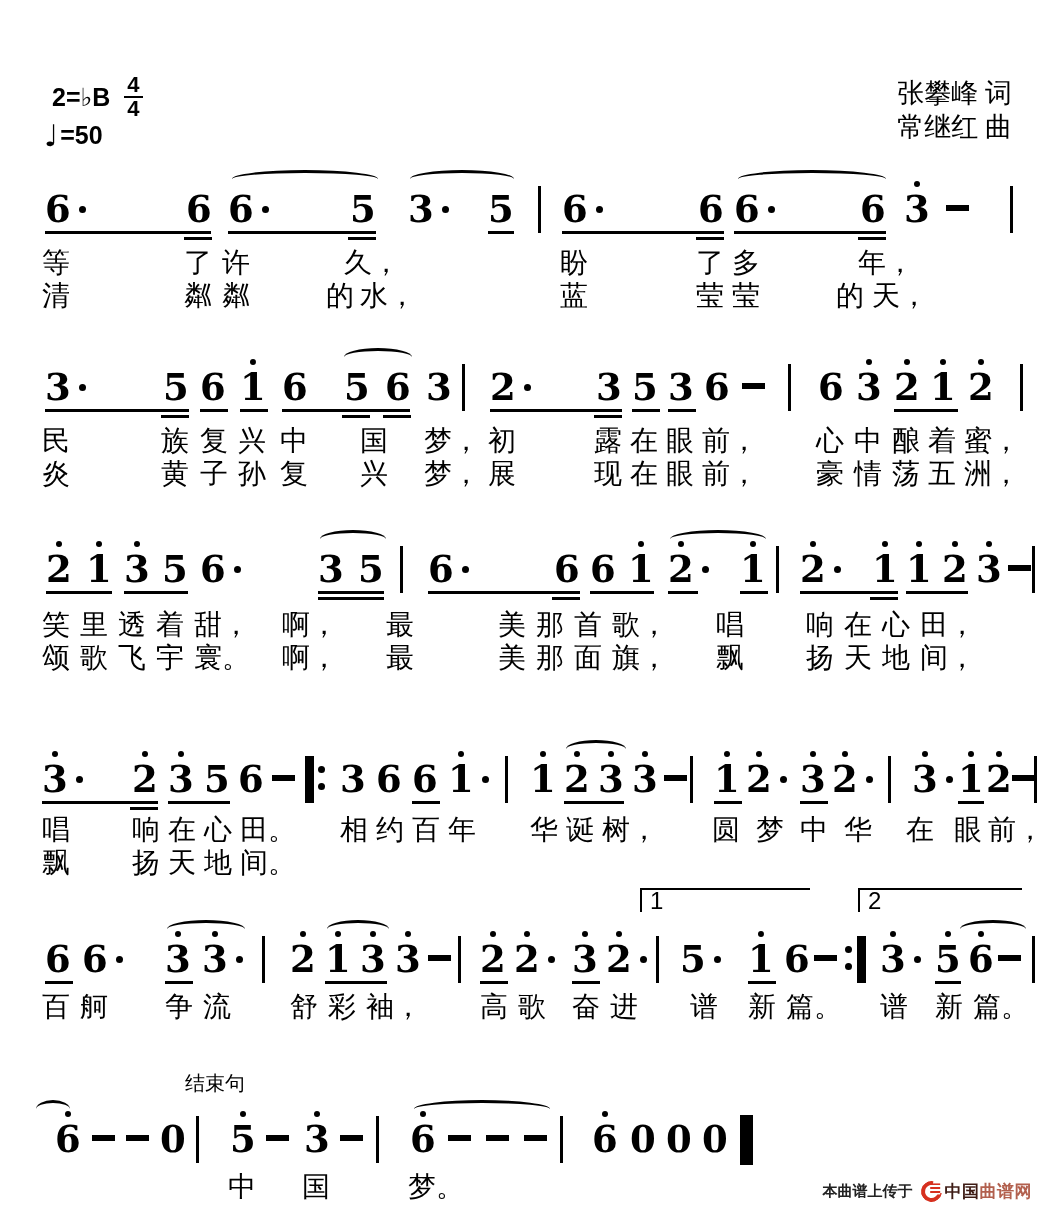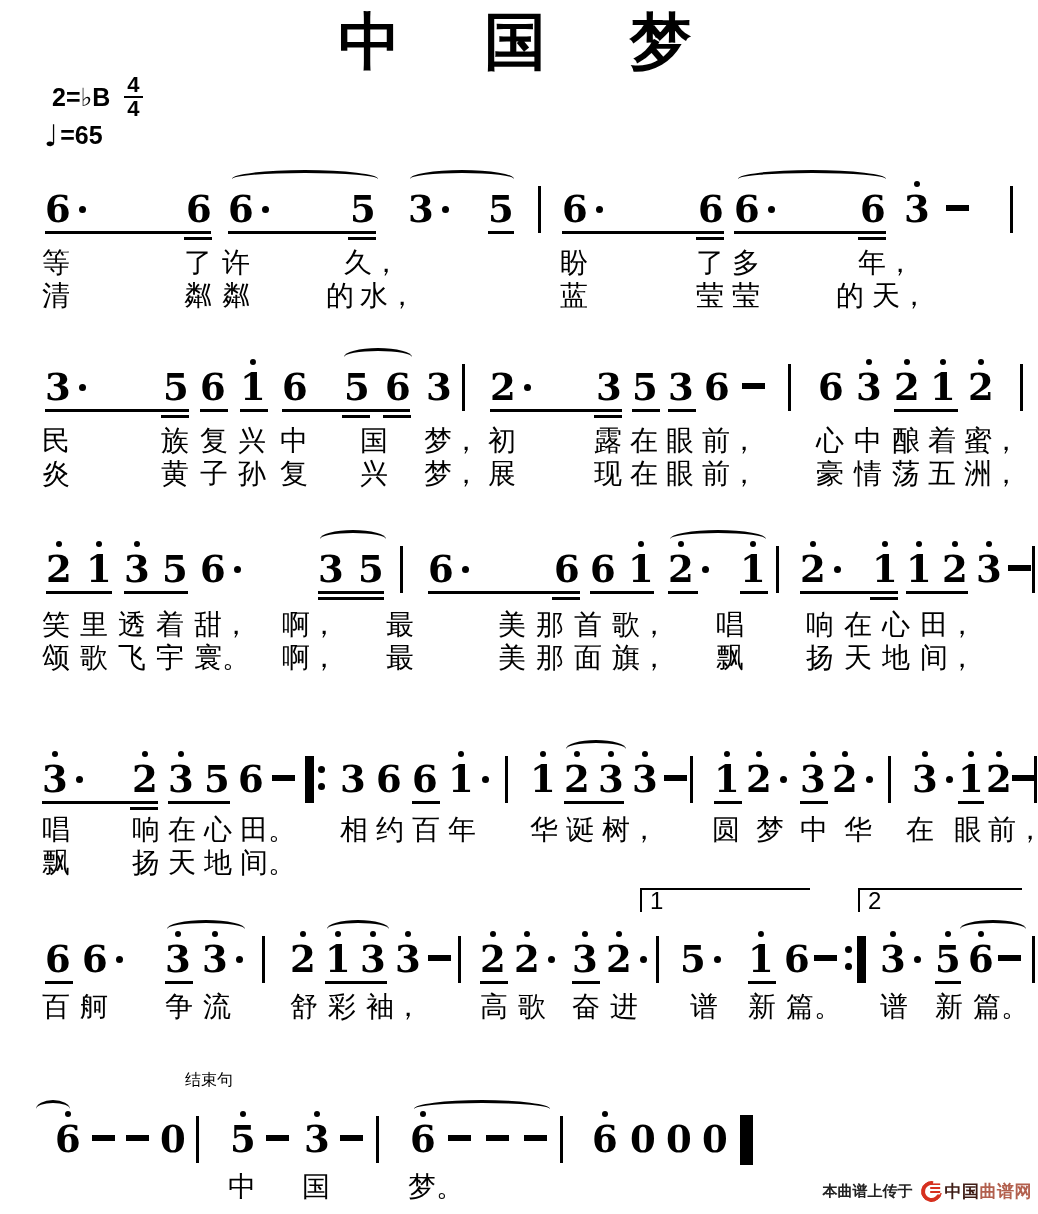--- a/index.html
+++ b/index.html
@@ -36,52 +36,55 @@
   .repdots::before{top:10px;}
   .repdots::after{top:27px;}
   .dash{position:absolute;top:15px;width:23px;height:6px;background:#000;}
   .ul{position:absolute;height:3px;background:#000;}
   .ul.lv1{top:41px;}
   .ul.lv2{top:47px;}
   .slur{position:absolute;top:-20px;height:15px;border-top:3px solid #000;
         border-radius:100% 100% 0 0/100% 100% 0 0;}
   .volta{position:absolute;top:-52px;height:22px;border-top:2px solid #000;border-left:2px solid #000;}
   .volta-n{font-size:24px;line-height:22px;padding-left:8px;font-family:"Liberation Sans","DejaVu Sans",sans-serif;}
-  .lbl{position:absolute;top:-50px;font-size:16px;white-space:nowrap;}
+  .lbl{position:absolute;top:-50px;font-size:20px;white-space:nowrap;}
   .syl{position:absolute;font-size:28px;line-height:30px;white-space:nowrap;}
   
   .footer{position:absolute;top:1180px;right:6px;display:flex;align-items:center;
           font-size:15px;font-weight:bold;color:#222;}
   .logo-c{position:relative;display:inline-block;width:13px;height:13px;margin:0 3px 0 8px;
           border:4px solid #d6301f;border-right-color:transparent;border-radius:50%;transform:rotate(-35deg);}
   .logo-c::after{content:'';position:absolute;left:6px;top:1px;width:10px;height:11px;transform:rotate(35deg);
           background:repeating-linear-gradient(#d6301f 0 2px,#fff 2px 4px);}
   .site-a{color:#3d1b14;font-size:17px;letter-spacing:0.5px;}
   .site-b{color:#b2604e;font-size:17px;letter-spacing:0.5px;}
 </style>
 </head>
 <body>
 
 <div id="page">
 
-  <div class="title">中 国 梦</div>
 
   <div class="keyblock">
     <span>2=♭B</span>
     <span class="meter">
       <span class="num">4</span>
       <span class="den">4</span>
     </span>
   </div>
 
   <div class="tempoblock">
     <span class="tempo-note">♩</span>
-    <span>=65</span>
+    <span>=50</span>
   </div>
 
+  <div class="credits">
+    <div>张攀峰 词</div>
+    <div>常继红 曲</div>
+  </div>
 
   <div id="score">
       <div class="system" style="top: 190px;">
         <div class="note" style="left: 45px;">6<div class="aug"></div></div>
         <div class="note" style="left: 186px;">6</div>
         <div class="note" style="left: 228px;">6<div class="aug"></div></div>
         <div class="note" style="left: 350px;">5</div>
         <div class="note" style="left: 408px;">3<div class="aug"></div></div>
         <div class="note" style="left: 488px;">5</div>
         <div class="bar" style="left: 538px;"></div>

